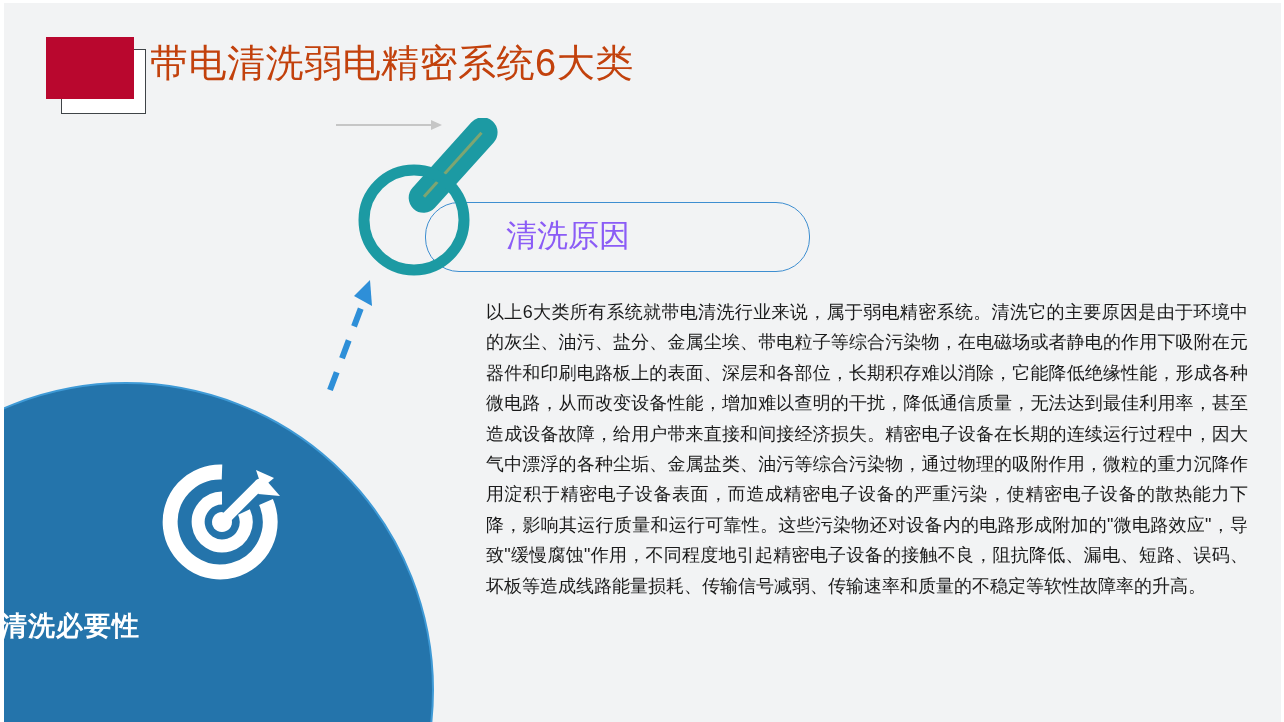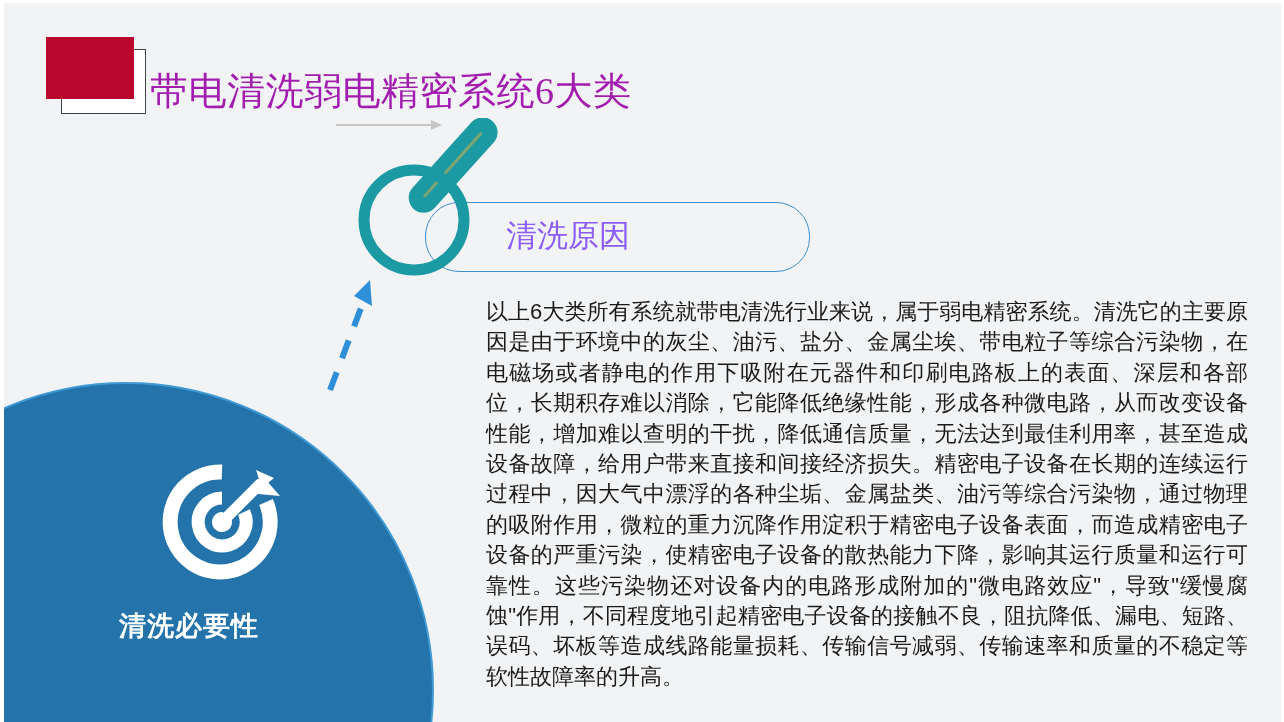--- a/index.html
+++ b/index.html
@@ -74,25 +74,24 @@
     width: 88px;
     height: 62px;
     background: #b9072e;
   }
   .slide-title {
     position: absolute;
     left: 150px;
     top: 38px;
     font-size: 38px;
     line-height: 50px;
-    color: #a21caf;
-    font-family: Liberation Serif, serif;
+    color: #c2410c;
+    font-family: Liberation Sans, sans-serif;
     letter-spacing: 0.5px;
     white-space: nowrap;
-    margin-top: 28px;
   }
 
   
   .gray-arrow {
     position: absolute;
     left: 336px;
     top: 117px;
     width: 108px;
     height: 16px;
   }
@@ -139,21 +138,21 @@
     z-index: 12;
     white-space: nowrap;
   }
 
   
   .body-text {
     position: absolute;
     left: 486px;
     top: 297px;
     width: 762px;
-    font-size: 22px;
+    font-size: 18px;
     line-height: 30.4px;
     color: #1a1a1a;
     text-align: justify;
     text-justify: inter-character;
     letter-spacing: 0px;
   }
 
   
   .blue-blob {
     position: absolute;
@@ -173,21 +172,21 @@
     top: 458px;
     width: 128px;
     height: 128px;
     z-index: 27;
   }
   .blob-label {
     position: absolute;
     left: 0px;
     top: 608px;
     width: 378px;
-    text-align: center;
+    text-align: left;
     color: #ffffff;
     font-size: 27px;
     font-weight: bold;
     letter-spacing: 1px;
     z-index: 27;
   }
 </style>
 </head>
 <body>
 

